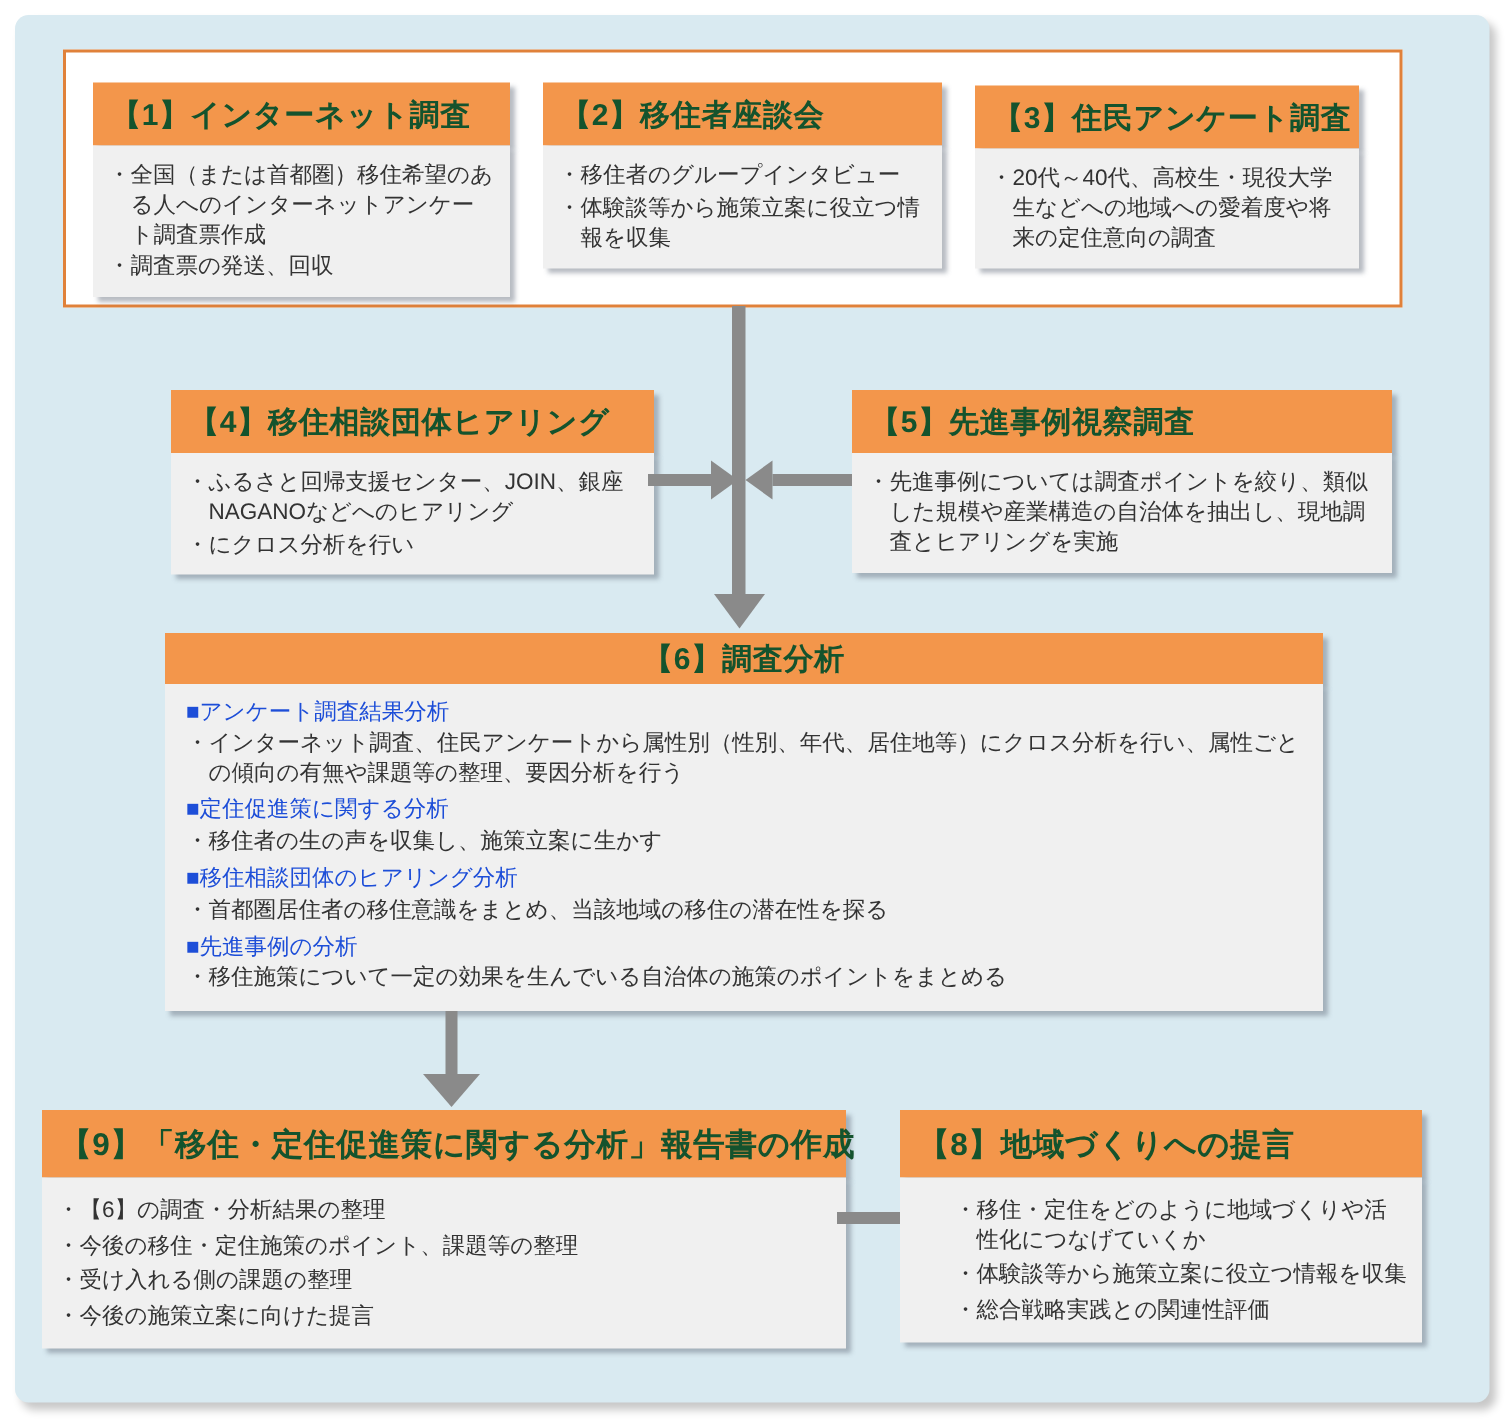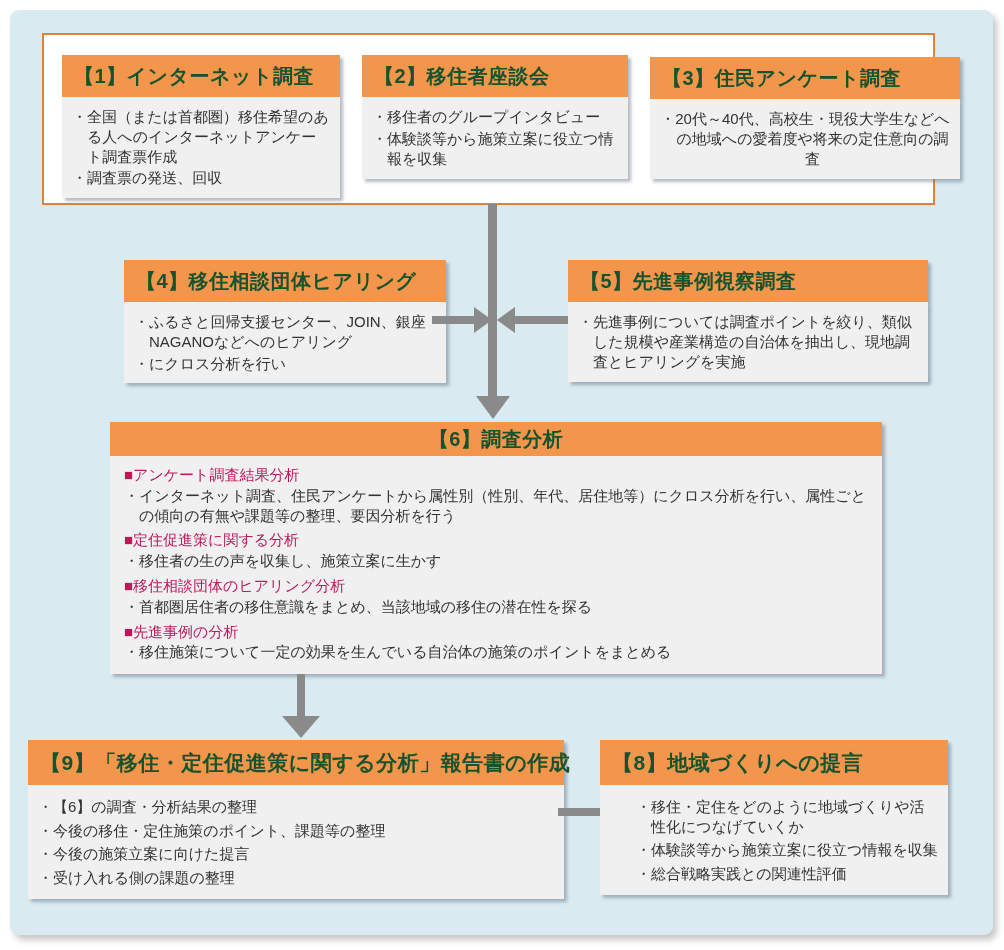--- a/index.html
+++ b/index.html
@@ -17,21 +17,21 @@
   .fbox-header { background:#F3964B; color:#14532d; font-weight:bold; font-size:20px;
     height:42px; display:flex; align-items:center; padding:0 12px;
     box-shadow:3px 3px 3px rgba(95,105,120,0.45); letter-spacing:0.5px; white-space:nowrap; }
   .fbox-body { background:#F0F0F0; color:#333333; font-size:15px; padding:8px 10px;
     box-shadow:3px 3px 3px rgba(95,105,120,0.45); }
   .fbox-body .item { text-indent:-1em; padding-left:1em; line-height:1.32; margin:2px 0; }
 
   
   .b6-header { height:34px; justify-content:center; padding:0; }
   .b6-body { padding:9px 14px 11px 14px; }
-  .b6-body .sec-head { font-size:15px; color:#be185d; line-height:1.32; margin-top:5px; }
+  .b6-body .sec-head { font-size:15px; color:#1d4ed8; line-height:1.32; margin-top:5px; }
   .b6-body .sec-head:first-child { margin-top:0; }
   .b6-body .item { margin:1px 0; }
 
   
   .big-header { height:45px; font-size:21px; }
   .b7-body .item, .b8-body .item { margin:4px 0; line-height:1.3; }
 
   
   .shaft { position:absolute; background:#8A8A8A; }
   .tri { position:absolute; width:0; height:0; }
@@ -58,28 +58,28 @@
   </div>
 
   <div class="fbox" style="left:352px; top:45px; width:266px;">
     <div class="fbox-header">【2】移住者座談会</div>
     <div class="fbox-body" style="min-height:82px;">
       <div class="item">・移住者のグループインタビュー</div>
       <div class="item">・体験談等から施策立案に役立つ情報を収集</div>
     </div>
   </div>
 
-  <div class="fbox" style="left:640px; top:47px; width:310px;text-align:center;">
+  <div class="fbox" style="left:640px; top:47px; width:256px;">
     <div class="fbox-header">【3】住民アンケート調査</div>
     <div class="fbox-body" style="min-height:80px;">
       <div class="item">・20代～40代、高校生・現役大学生などへの地域への愛着度や将来の定住意向の調査</div>
     </div>
   </div>
 
-  <div class="fbox" style="left:114px; top:250px; width:322px;">
+  <div class="fbox" style="left:104px; top:250px; width:322px;">
     <div class="fbox-header">【4】移住相談団体ヒアリング</div>
     <div class="fbox-body" style="min-height:80px;">
       <div class="item">・ふるさと回帰支援センター、JOIN、銀座NAGANOなどへのヒアリング</div>
       <div class="item">・にクロス分析を行い</div>
     </div>
   </div>
 
   <div class="fbox" style="left:558px; top:250px; width:360px;">
     <div class="fbox-header">【5】先進事例視察調査</div>
     <div class="fbox-body" style="min-height:80px;">
@@ -109,22 +109,22 @@
   </div>
 
   <div class="shaft" style="left:287px; top:664px; width:8px; height:42px;"></div>
   <div class="tri tri-down" style="left:272px; top:706px; border-left-width:19px; border-right-width:19px; border-top-width:22px;"></div>
 
   <div class="fbox" style="left:18px; top:730px; width:536px;">
     <div class="fbox-header big-header">【9】「移住・定住促進策に関する分析」報告書の作成</div>
     <div class="fbox-body b7-body" style="min-height:98px;">
       <div class="item">・【6】の調査・分析結果の整理</div>
       <div class="item">・今後の移住・定住施策のポイント、課題等の整理</div>
+      <div class="item">・受け入れる側の課題の整理</div>
       <div class="item">・今後の施策立案に向けた提言</div>
-      <div class="item">・受け入れる側の課題の整理</div>
     </div>
   </div>
 
   <div class="shaft" style="left:548px; top:798px; width:52px; height:8px;"></div>
   <div class="tri tri-right" style="left:598px; top:786px; border-top-width:16px; border-bottom-width:16px; border-left-width:24px;"></div>
 
   <div class="fbox" style="left:590px; top:730px; width:348px;border-radius:19px;">
     <div class="fbox-header big-header">【8】地域づくりへの提言</div>
     <div class="fbox-body b8-body" style="min-height:108px;padding-left:36px;">
       <div class="item">・移住・定住をどのように地域づくりや活性化につなげていくか</div>

